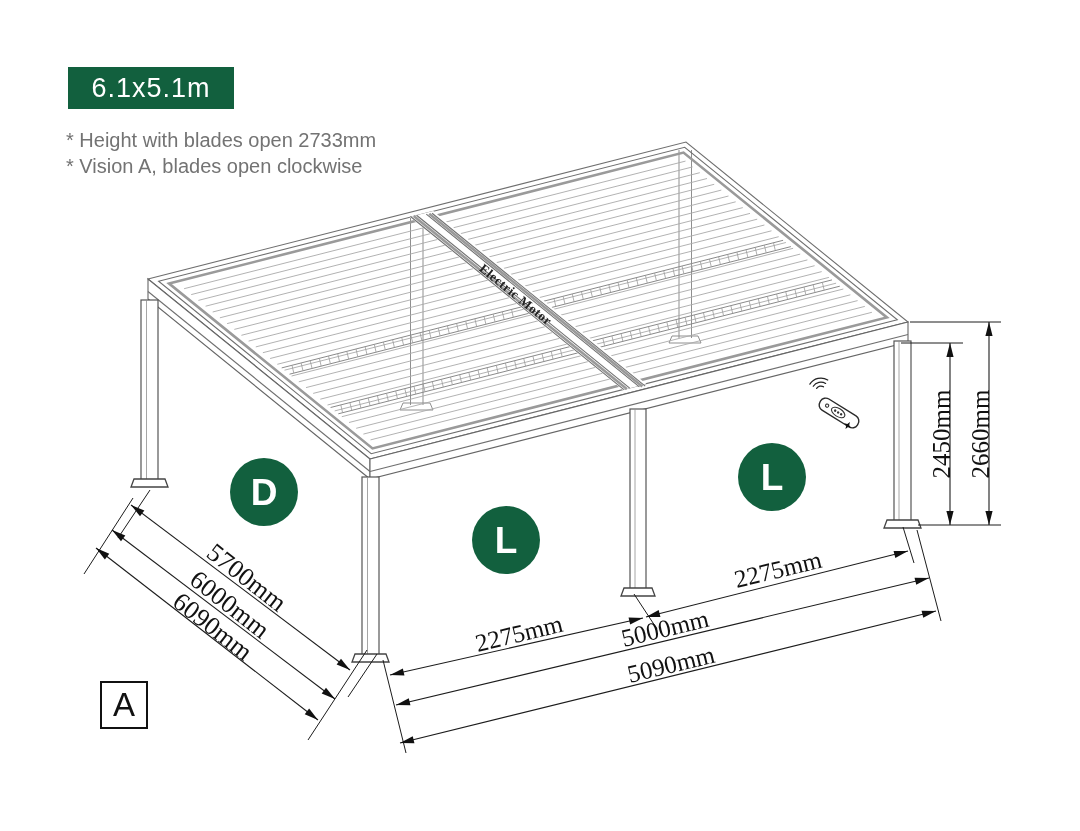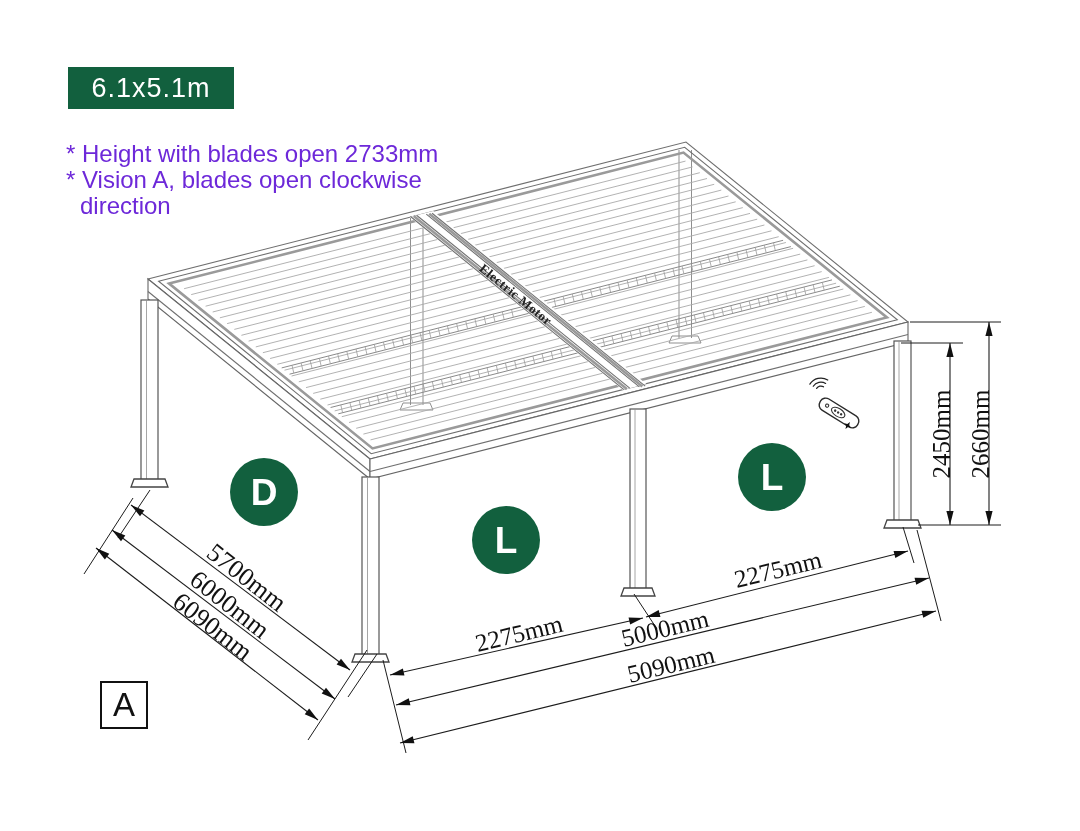--- a/index.html
+++ b/index.html
@@ -1,21 +1,21 @@
 <!DOCTYPE html>
 <html><head>
 <meta charset="utf-8">
 <style>
   html,body{margin:0;padding:0;background:#ffffff;}
   .stage{position:relative;width:1080px;height:831px;background:#ffffff;overflow:hidden;
          font-family:"Liberation Sans",sans-serif;}
   .badge{position:absolute;left:68px;top:67px;width:166px;height:42px;background:#12603E;
          color:#ffffff;font-size:27px;letter-spacing:1px;display:flex;align-items:center;
          justify-content:center;}
-  .notes{position:absolute;left:66px;top:141px;color:#6d28d9;font-size:24px;line-height:26px;}
+  .notes{position:absolute;left:66px;top:127px;color:#737373;font-size:20px;line-height:26px;}
   .notes .indent{padding-left:14px;}
   .view-box{position:absolute;left:100px;top:681px;width:44px;height:44px;border:2.5px solid #111;
             display:flex;align-items:center;justify-content:center;font-size:33px;color:#111;}
   svg{position:absolute;left:0;top:0;}
   .frame{stroke:#6f6f6f;fill:none;stroke-width:1.1px;}
   .frame-thick{stroke:#9a9a9a;fill:none;stroke-width:2.6px;}
   .louver{stroke:#a9a9a9;stroke-width:0.9px;}
   .stripline{stroke:#8a8a8a;stroke-width:1px;fill:none;}
   .hatch{stroke:#9a9a9a;stroke-width:0.8px;}
   .lightpost{stroke:#8f8f8f;stroke-width:1px;fill:none;}
@@ -42,21 +42,20 @@
 
 <div class="stage">
 
   <div class="badge">
     <span>6.1x5.1m</span>
   </div>
 
   <div class="notes">
     <div>* Height with blades open 2733mm</div>
     <div>* Vision A, blades open clockwise</div>
-    <div class="indent">direction</div>
   </div>
 
   <svg id="drawing" width="1080" height="831" viewBox="0 0 1080 831">
     <defs>
       <marker id="arrow" orient="auto-start-reverse" markerUnits="userSpaceOnUse" markerWidth="16" markerHeight="10" refX="15" refY="5">
         <path d="M15,5 L1,1.4 L1,8.6 Z" fill="#111"></path>
       </marker>
     </defs>
 
     <g>

